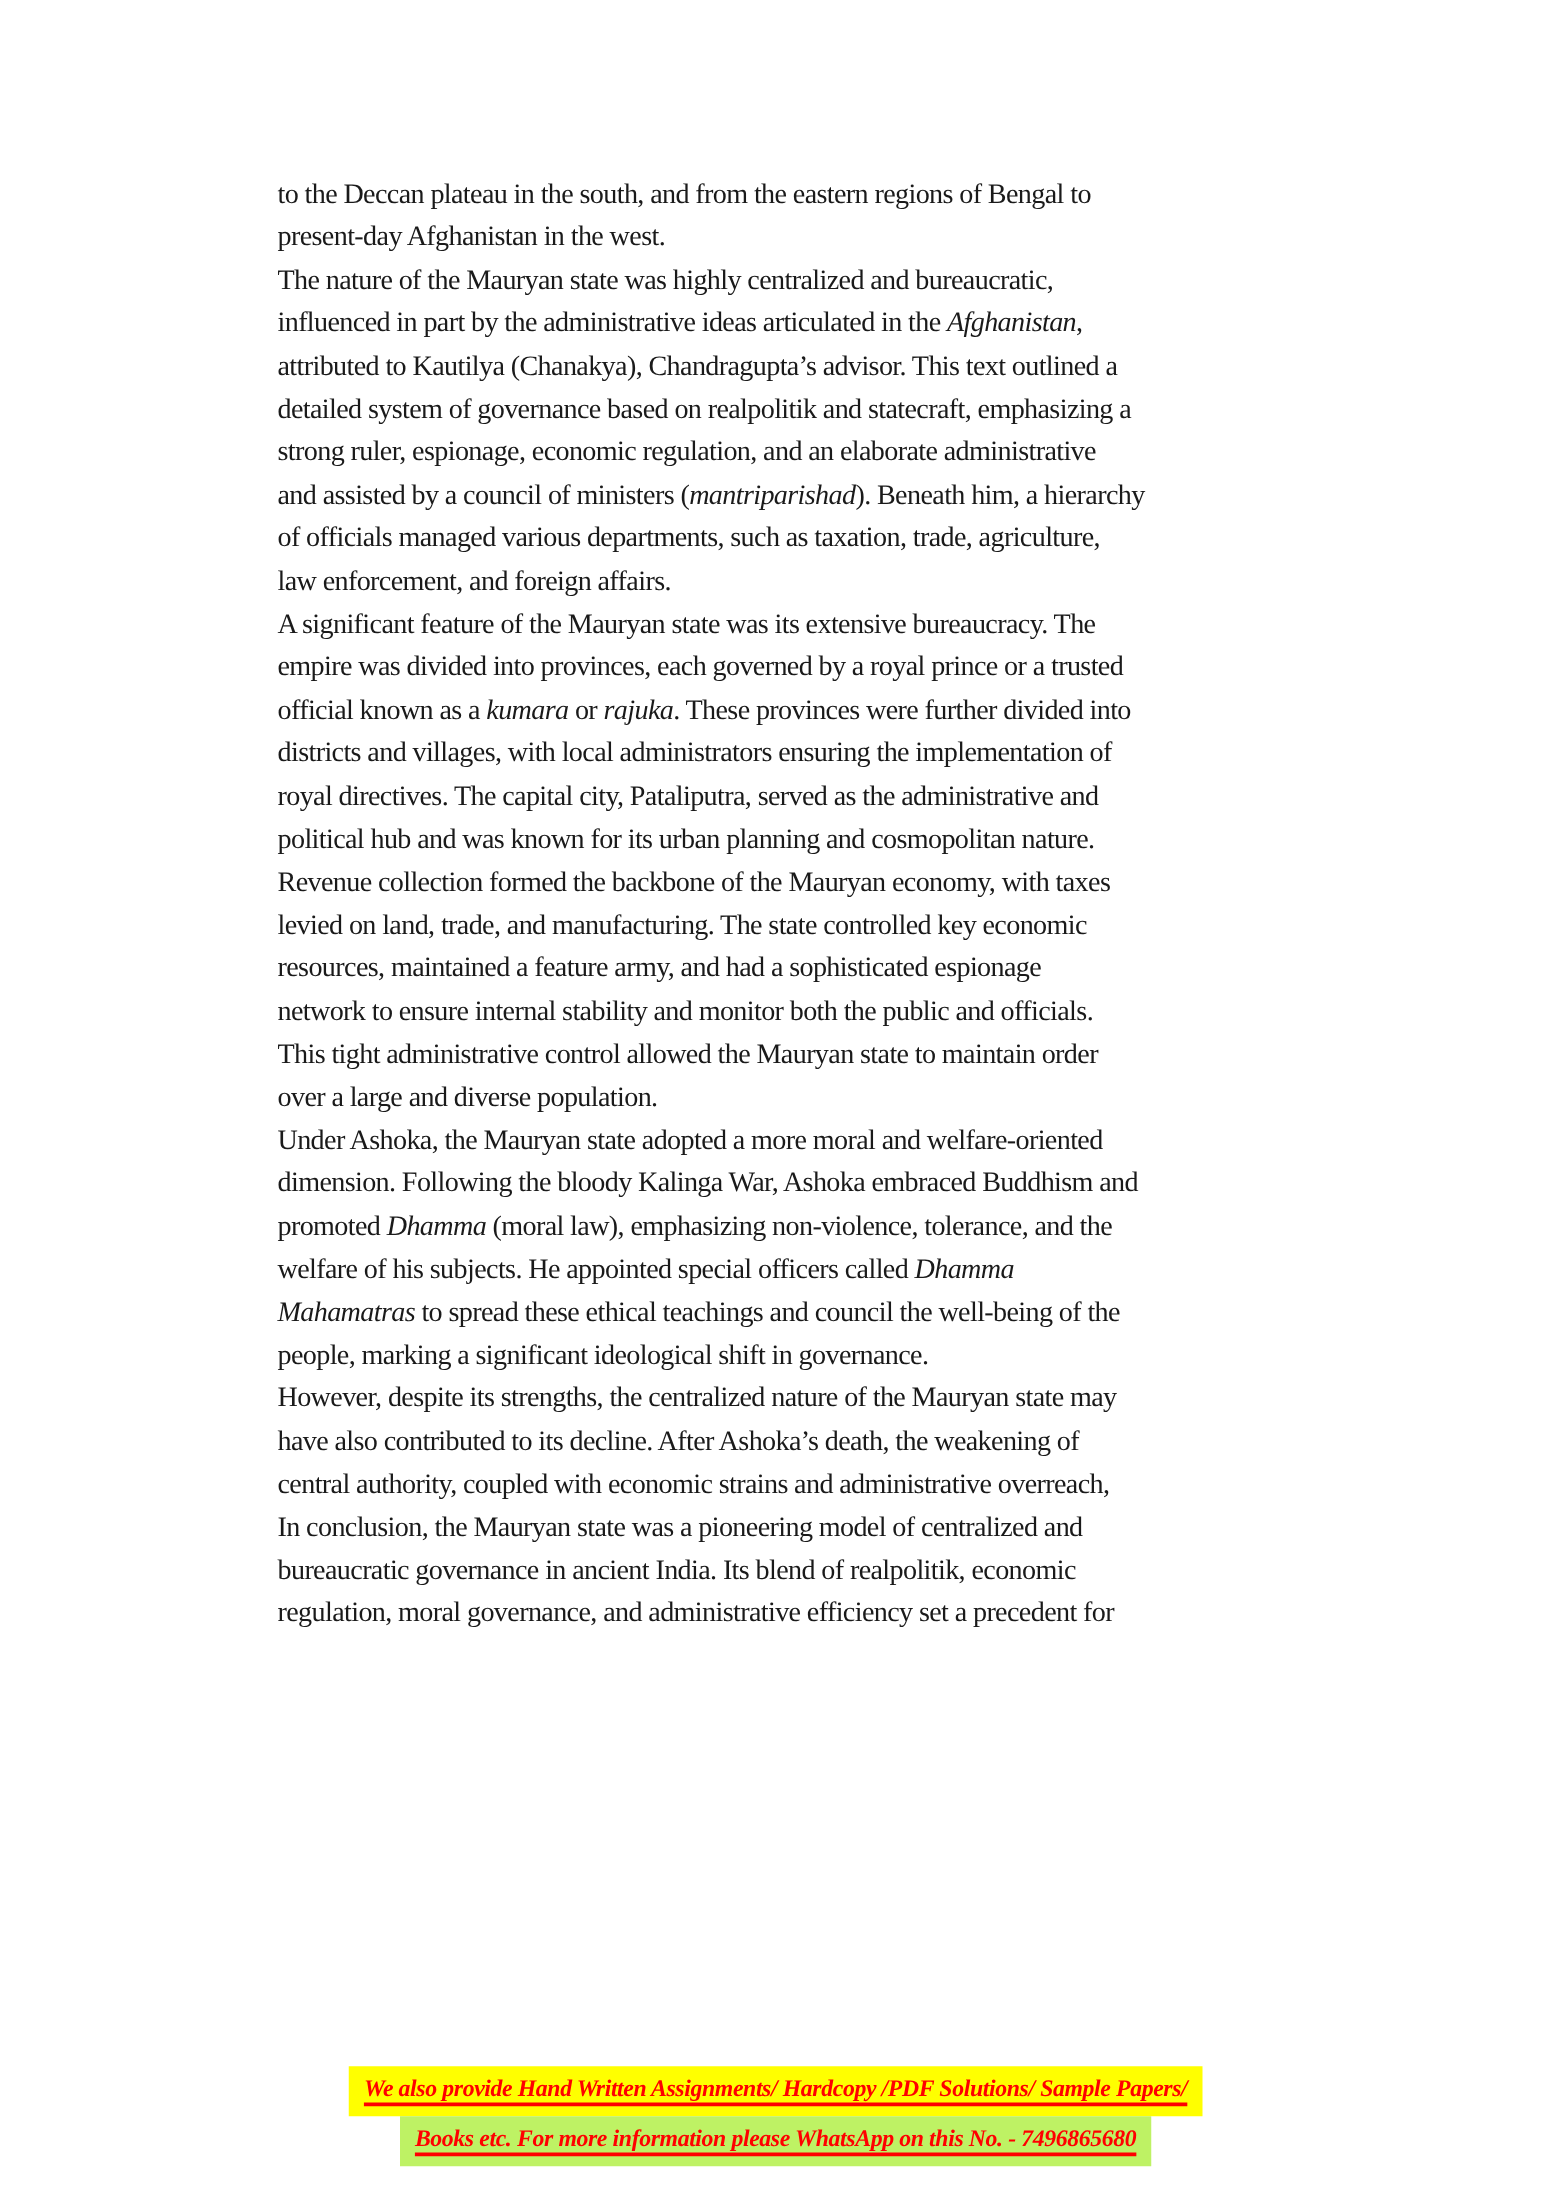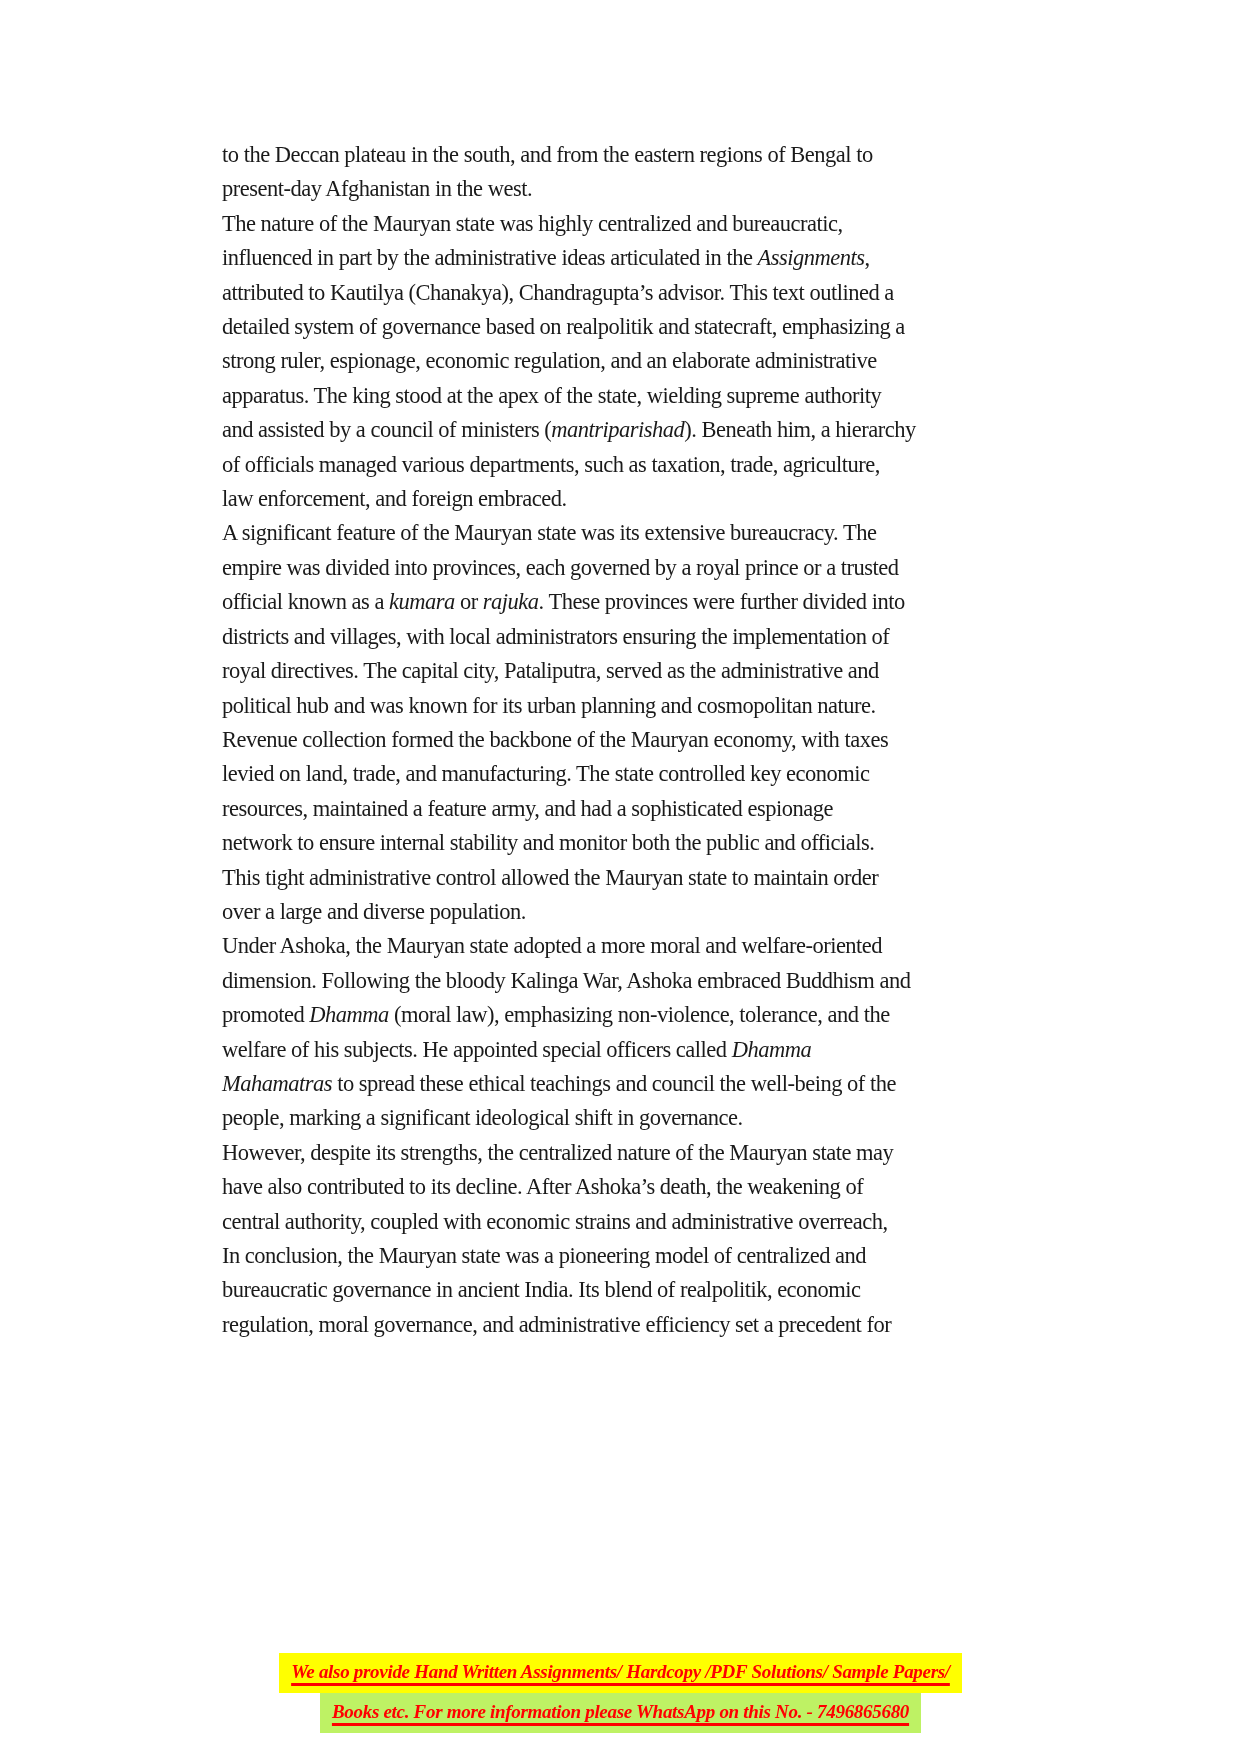--- a/index.html
+++ b/index.html
@@ -57,28 +57,27 @@
 </head>
 <body>
 
 <div class="page">
 
   <div class="text-block" style="color: rgb(26, 26, 26);">
 
   <div class="text-line"><span>to the Deccan plateau in the south, and from the eastern regions of Bengal to</span></div>
       <div class="text-line"><span>present-day Afghanistan in the west.</span></div>
       <div class="text-line"><span>The nature of the Mauryan state was highly centralized and bureaucratic,</span></div>
-      <div class="text-line"><span>influenced in part by the administrative ideas articulated in the </span><span class="it">Assignments</span><span>,</span></div>
+      <div class="text-line"><span>influenced in part by the administrative ideas articulated in the </span><span class="it">Afghanistan</span><span>,</span></div>
       <div class="text-line"><span>attributed to Kautilya (Chanakya), Chandragupta’s advisor. This text outlined a</span></div>
       <div class="text-line"><span>detailed system of governance based on realpolitik and statecraft, emphasizing a</span></div>
       <div class="text-line"><span>strong ruler, espionage, economic regulation, and an elaborate administrative</span></div>
-      <div class="text-line"><span>apparatus. The king stood at the apex of the state, wielding supreme authority</span></div>
       <div class="text-line"><span>and assisted by a council of ministers (</span><span class="it">mantriparishad</span><span>). Beneath him, a hierarchy</span></div>
       <div class="text-line"><span>of officials managed various departments, such as taxation, trade, agriculture,</span></div>
-      <div class="text-line"><span>law enforcement, and foreign embraced.</span></div>
+      <div class="text-line"><span>law enforcement, and foreign affairs.</span></div>
       <div class="text-line"><span>A significant feature of the Mauryan state was its extensive bureaucracy. The</span></div>
       <div class="text-line"><span>empire was divided into provinces, each governed by a royal prince or a trusted</span></div>
       <div class="text-line"><span>official known as a </span><span class="it">kumara</span><span> or </span><span class="it">rajuka</span><span>. These provinces were further divided into</span></div>
       <div class="text-line"><span>districts and villages, with local administrators ensuring the implementation of</span></div>
       <div class="text-line"><span>royal directives. The capital city, Pataliputra, served as the administrative and</span></div>
       <div class="text-line"><span>political hub and was known for its urban planning and cosmopolitan nature.</span></div>
       <div class="text-line"><span>Revenue collection formed the backbone of the Mauryan economy, with taxes</span></div>
       <div class="text-line"><span>levied on land, trade, and manufacturing. The state controlled key economic</span></div>
       <div class="text-line"><span>resources, maintained a feature army, and had a sophisticated espionage</span></div>
       <div class="text-line"><span>network to ensure internal stability and monitor both the public and officials.</span></div>

